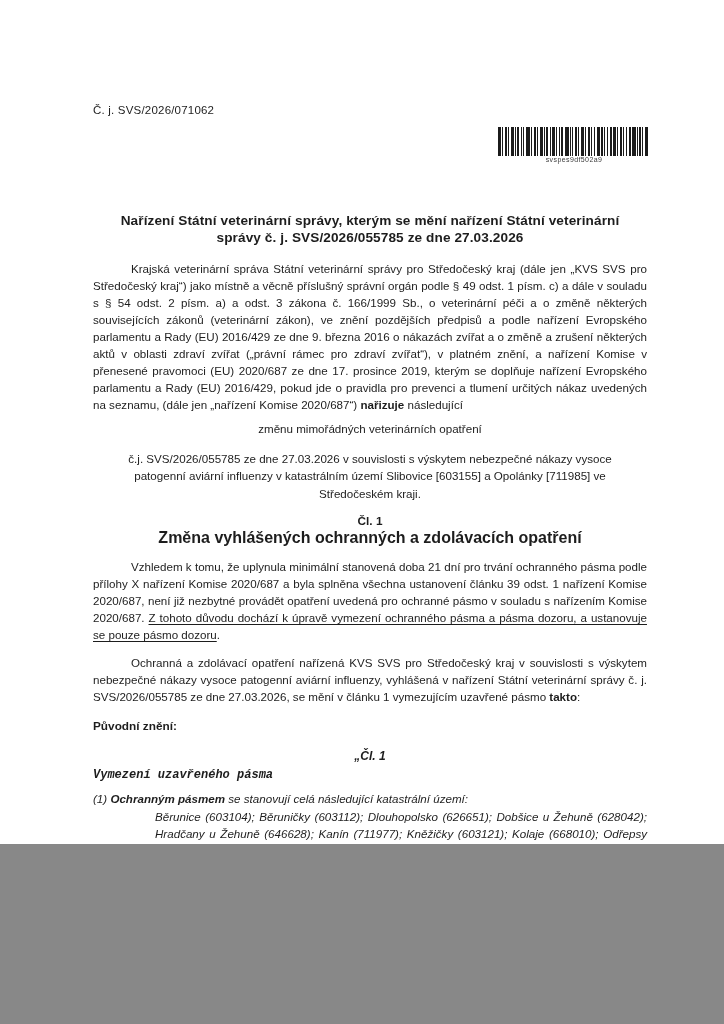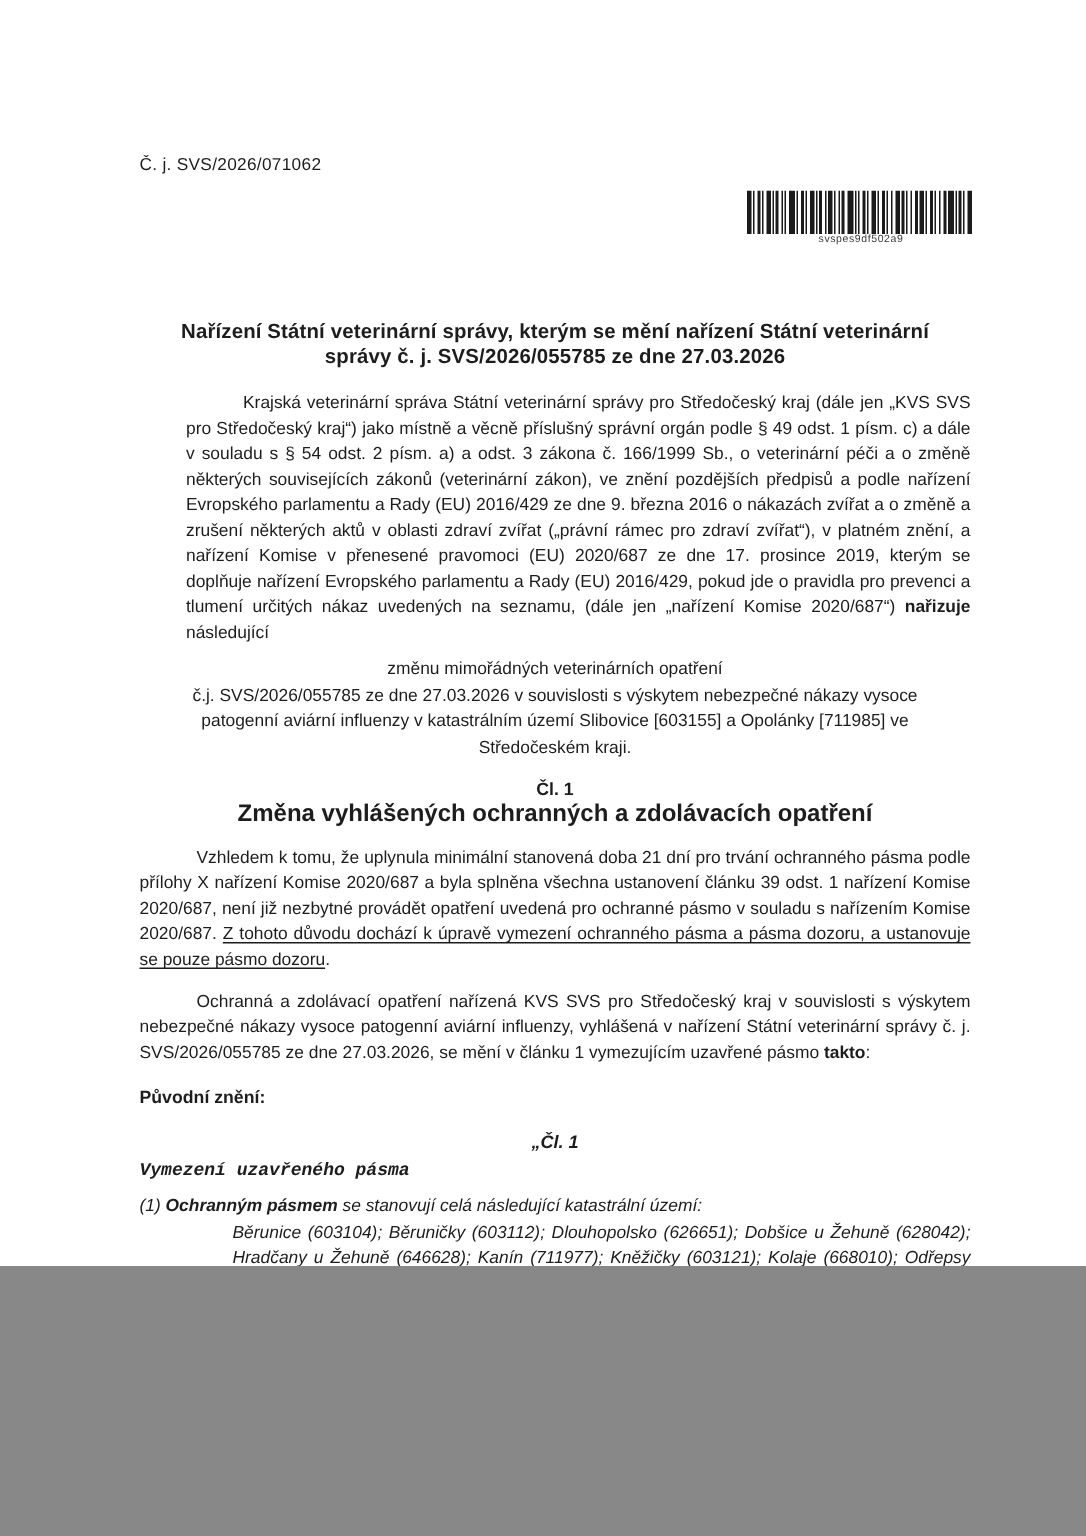--- a/index.html
+++ b/index.html
@@ -34,28 +34,28 @@
     margin:96px auto 0 auto;
     width:510px;
     font-size:13.6px;font-weight:bold;
     text-align:center;line-height:17px;
     letter-spacing:.1px;
   }
   p{margin:0;font-size:11.6px;line-height:17px;}
   .just{text-align:justify;text-justify:inter-word;}
   .indent{text-indent:38px;}
   .gap-md{margin-top:11px;}
-  .gap-lg{margin-top:14px;margin-left:31px;}
+  .gap-lg{margin-top:14px;}
   .bold{font-weight:bold;}
   .subject{
     margin-top:7px;
     font-weight:normal;text-align:center;line-height:17.5px;
     font-size:11.6px;
   }
-  .subject .subj-rest{display:block;width:520px;margin:0 auto;}
+  .subject .subj-rest{display:block;width:520px;margin:12px auto;}
   .art-num{margin-top:12px;font-weight:bold;text-align:center;font-size:11.8px;}
   .art-head{font-weight:bold;text-align:center;font-size:16px;margin-top:1px;}
   .u{text-decoration:underline;text-underline-offset:2px;}
   .orig-label{margin-top:14px;font-weight:bold;font-size:11.8px;}
   .q-artnum{margin-top:16px;text-align:center;font-weight:bold;font-style:italic;font-size:12px;}
   .q-arthead{margin-top:5px;font-weight:bold;font-style:italic;font-size:12px;font-family:Liberation Mono, monospace;}
   .q-intro{margin-top:8px;font-style:italic;}
   .q-item{margin-top:8px;font-style:italic;}
   .q-list{
     margin-top:1px;margin-left:62px;

